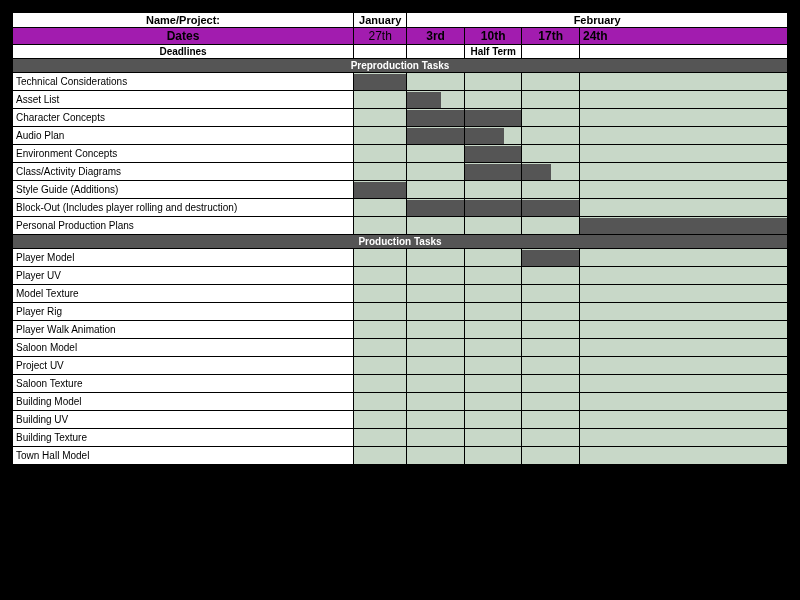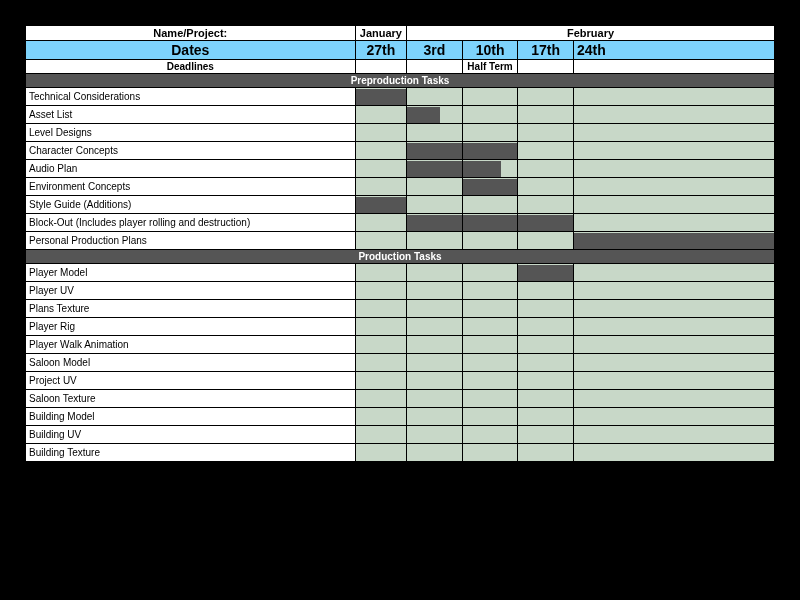--- a/index.html
+++ b/index.html
@@ -2,21 +2,21 @@
 <html><head>
   <meta charset="utf-8">
   <style>
     * { margin: 0; padding: 0; box-sizing: border-box; }
     body { background: #000; font-family: Arial, sans-serif; font-size: 11px; width: 800px; height: 600px; overflow: hidden; }
     
     .outer-container {
       width: 800px;
       height: 496px;
       background: #000;
-      padding: 25px;
+      padding: 12px;
     }
 
     .gantt-table {
       width: 100%;
       border-collapse: collapse;
       background: #fff;
     }
 
     .gantt-table td, .gantt-table th {
       border: 1px solid #000;
@@ -26,24 +26,24 @@
     }
 
     .header-row th {
       background: #fff;
       font-weight: bold;
       text-align: center;
       font-size: 11px;
     }
 
     .dates-row td {
-      background: #7dd3fc;
-      font-weight: bold;
-      text-align: center;
-      font-size: 14px;
+      background: #a21caf;
+      font-weight: bold;
+      text-align: center;
+      font-size: 12px;
     }
 
     .deadlines-row td {
       background: #fff;
       font-weight: bold;
       text-align: center;
     }
 
     .section-header td {
       background: #555;
@@ -115,21 +115,21 @@
       <col style="width:54px">
     </colgroup>
     <thead>
       <tr class="header-row">
         <th class="name-header">Name/Project:</th>
         <th>January</th>
         <th colspan="4" class="feb-header">February</th>
       </tr>
       <tr class="dates-row">
         <td class="dates-label">Dates</td>
-        <td style="text-align:center;font-weight:bold;margin-top:12px;">27th</td>
+        <td style="text-align:center;font-weight:normal;margin-top:12px;">27th</td>
         <td style="text-align:center;font-weight:bold;">3rd</td>
         <td style="text-align:center;font-weight:bold;">10th</td>
         <td style="text-align:center;font-weight:bold;">17th</td>
         <td style="text-align:left;font-weight:bold;">24th</td>
       </tr>
       <tr class="deadlines-row">
         <td style="font-weight:bold;text-align:center;">Deadlines</td>
         <td></td>
         <td></td>
         <td class="half-term-cell">Half Term</td>
@@ -158,28 +158,20 @@
         <td>Asset List</td>
         <td class="gantt-area"></td>
         <td class="gantt-area">
           <div style="width:60%;height:16px;background:#555;"></div>
         </td>
         <td class="gantt-area"></td>
         <td class="gantt-area"></td>
         <td class="gantt-area"></td>
       </tr>
 
-      <tr class="task-row">
-        <td>Level Designs</td>
-        <td class="gantt-area"></td>
-        <td class="gantt-area"></td>
-        <td class="gantt-area"></td>
-        <td class="gantt-area"></td>
-        <td class="gantt-area"></td>
-      </tr>
 
       <tr class="task-row">
         <td>Character Concepts</td>
         <td class="gantt-area"></td>
         <td class="gantt-area">
           <div style="width:100%;height:16px;background:#555;"></div>
         </td>
         <td class="gantt-area">
           <div style="width:100%;height:16px;background:#555;"></div>
         </td>
@@ -204,20 +196,32 @@
         <td>Environment Concepts</td>
         <td class="gantt-area"></td>
         <td class="gantt-area"></td>
         <td class="gantt-area">
           <div style="width:100%;height:16px;background:#555;"></div>
         </td>
         <td class="gantt-area"></td>
         <td class="gantt-area"></td>
       </tr>
 
+      <tr class="task-row">
+        <td>Class/Activity Diagrams</td>
+        <td class="gantt-area"></td>
+        <td class="gantt-area"></td>
+        <td class="gantt-area">
+          <div style="width:100%;height:16px;background:#555;"></div>
+        </td>
+        <td class="gantt-area">
+          <div style="width:50%;height:16px;background:#555;"></div>
+        </td>
+        <td class="gantt-area"></td>
+      </tr>
 
       <tr class="task-row">
         <td>Style Guide (Additions)</td>
         <td class="gantt-area">
           <div style="width:100%;height:16px;background:#555;"></div>
         </td>
         <td class="gantt-area"></td>
         <td class="gantt-area"></td>
         <td class="gantt-area"></td>
         <td class="gantt-area"></td>
@@ -267,21 +271,21 @@
       <tr class="task-row">
         <td>Player UV</td>
         <td class="gantt-area"></td>
         <td class="gantt-area"></td>
         <td class="gantt-area"></td>
         <td class="gantt-area"></td>
         <td class="gantt-area"></td>
       </tr>
 
       <tr class="task-row">
-        <td>Plans Texture</td>
+        <td>Model Texture</td>
         <td class="gantt-area"></td>
         <td class="gantt-area"></td>
         <td class="gantt-area"></td>
         <td class="gantt-area"></td>
         <td class="gantt-area"></td>
       </tr>
 
       <tr class="task-row">
         <td>Player Rig</td>
         <td class="gantt-area"></td>
@@ -348,15 +352,23 @@
 
       <tr class="task-row">
         <td>Building Texture</td>
         <td class="gantt-area"></td>
         <td class="gantt-area"></td>
         <td class="gantt-area"></td>
         <td class="gantt-area"></td>
         <td class="gantt-area"></td>
       </tr>
 
+      <tr class="task-row">
+        <td>Town Hall Model</td>
+        <td class="gantt-area"></td>
+        <td class="gantt-area"></td>
+        <td class="gantt-area"></td>
+        <td class="gantt-area"></td>
+        <td class="gantt-area"></td>
+      </tr>
     </tbody>
   </table>
 </div>
 
 </body></html>

